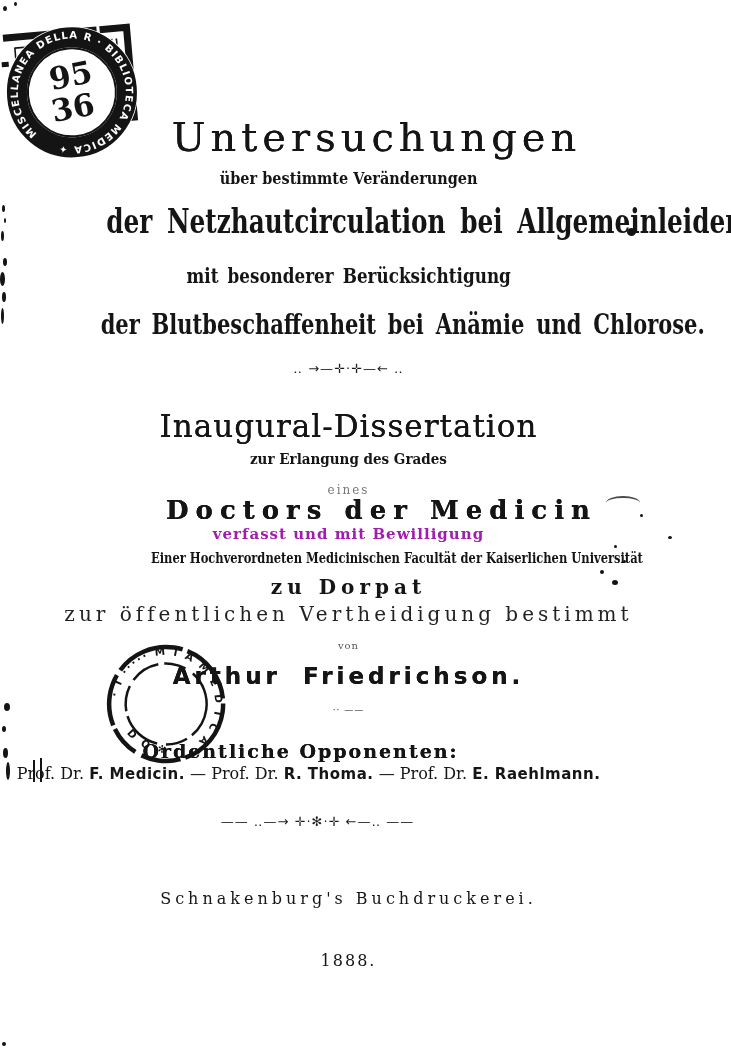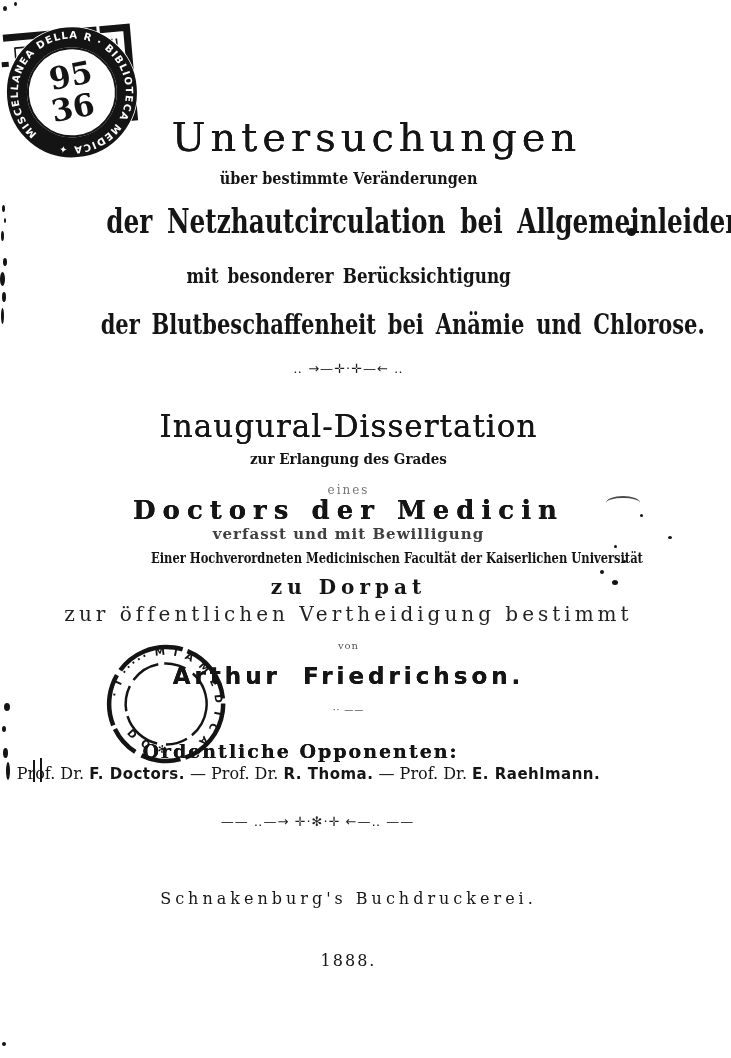--- a/index.html
+++ b/index.html
@@ -19,22 +19,22 @@
   .t-mid{top:265px;font-size:21px;font-weight:bold;word-spacing:4px;}
   .t-mid .cond{transform:scaleX(.8);}
   .t-big2{top:310px;font-size:28px;font-weight:bold;word-spacing:6px;}
   .t-big2 .cond{transform:scaleX(.75);}
   .orn1{top:362px;font-size:13px;font-family:"DejaVu Sans",sans-serif;letter-spacing:1px;color:#1c1c1c;}
   
   .d-head{top:410px;font-size:31px;letter-spacing:1px;}
   .d-sub1{top:452px;font-size:15px;font-weight:bold;}
   .d-sub1 .cond{transform:scaleX(.9);}
   .d-eines{top:484px;font-size:12px;color:#777;letter-spacing:2px;}
-  .d-degree{top:497px;font-size:26px;font-weight:bold;letter-spacing:7px;}
-  .d-perm{top:527px;font-size:15px;font-weight:bold;color:#404040;letter-spacing:1px;}
+  .d-degree{top:497px;font-size:26px;font-weight:bold;letter-spacing:7px;margin-left:33px;}
+  .d-perm{top:527px;font-size:15px;font-weight:bold;color:#a21caf;letter-spacing:1px;}
   .d-fac{top:551px;font-size:14px;font-weight:bold;padding-left:48px;}
   .d-fac .cond{transform:scaleX(.82);}
   .d-place{top:577px;font-size:20px;font-weight:600;letter-spacing:5px;}
   .d-def{top:604px;font-size:20px;font-weight:500;letter-spacing:4px;color:#222;}
   .d-von{top:641px;font-size:10px;color:#555;letter-spacing:1px;}
   .d-auth{top:664px;font-size:23px;font-weight:bold;font-family:"DejaVu Sans",sans-serif;letter-spacing:4px;word-spacing:10px;}
   .d-rule{top:706px;font-size:9px;letter-spacing:1px;color:#333;}
   
   .o-head{top:742px;font-size:19px;font-weight:bold;letter-spacing:2px;transform:translateX(-48px);}
   .o-names{top:766px;font-size:16px;transform:translateX(-40px);}
@@ -109,21 +109,21 @@
     <text font-family="DejaVu Sans, sans-serif" font-size="10.5" font-weight="bold" fill="#141414" letter-spacing="2">
       <textPath href="#medtop">· I ····· M I A   M E D I C A</textPath>
     </text>
     <text font-family="DejaVu Sans, sans-serif" font-size="10.5" font-weight="bold" fill="#141414" letter-spacing="3">
       <textPath href="#medbot" startOffset="12%">D O   ✻</textPath>
     </text>
   </svg>
 
   <div class="ln o-head ink">Ordentliche Opponenten:</div>
   <div class="ln o-names">
-    <span>Prof. Dr. </span><b>F. Doctors.</b><span class="sep"> — </span><span>Prof. Dr. </span><b>R. Thoma.</b><span class="sep"> — </span><span>Prof. Dr. </span><b>E. Raehlmann.</b>
+    <span>Prof. Dr. </span><b>F. Medicin.</b><span class="sep"> — </span><span>Prof. Dr. </span><b>R. Thoma.</b><span class="sep"> — </span><span>Prof. Dr. </span><b>E. Raehlmann.</b>
   </div>
 
   <div class="ln orn2">——  ‥—→ ✛·✻·✛ ←—‥  ——</div>
 
   <div class="ln i-printer">Schnakenburg's Buchdruckerei.</div>
   <div class="ln i-year">1888.</div>
 
   <div class="speck" style="left:3px;top:6px;width:4px;height:5px;"></div>
   <div class="speck" style="left:14px;top:2px;width:3px;height:4px;"></div>
   <div class="speck" style="left:2px;top:205px;width:3px;height:7px;"></div>

